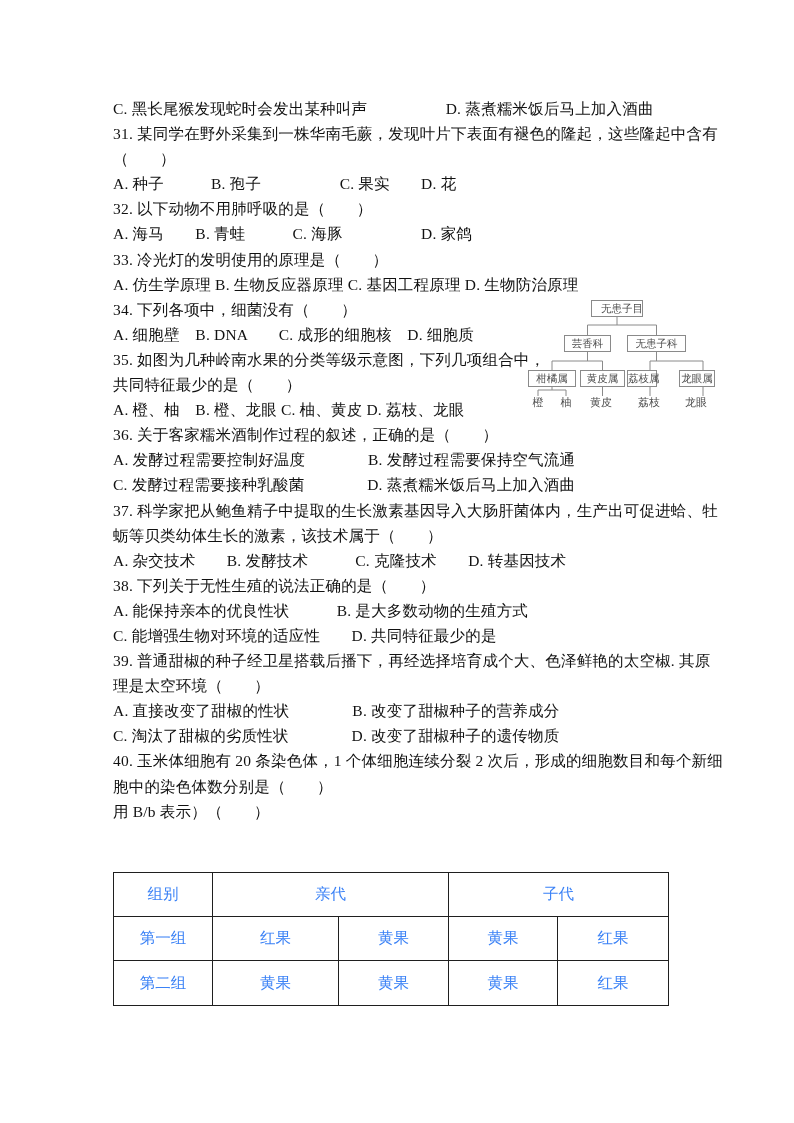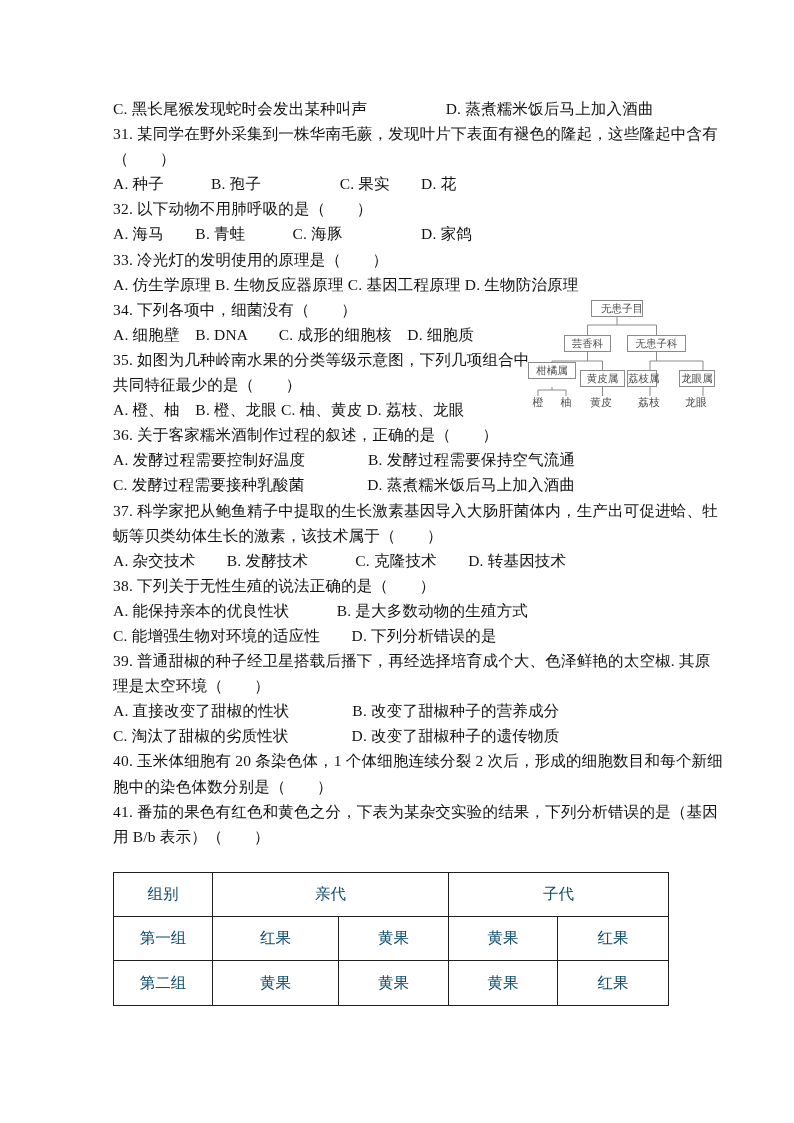--- a/index.html
+++ b/index.html
@@ -57,21 +57,21 @@
     position: absolute;
     left: 113px; top: 872px;
     border-collapse: collapse;
     table-layout: fixed;
   }
   .cross-table td {
     border: 1.6px solid #1f1f1f;
     text-align: center;
     vertical-align: middle;
     font-size: 15.5px;
-    color: #0c4a6e;
+    color: #3b82f6;
     padding: 0;
   }
 </style>
 </head>
 <body>
 
 <div class="page">
 
   <div class="content">
     <div class="line">C. 黑长尾猴发现蛇时会发出某种叫声　　　　　D. 蒸煮糯米饭后马上加入酒曲</div>
@@ -88,43 +88,42 @@
     <div class="line">共同特征最少的是（　　）</div>
     <div class="line">A. 橙、柚　B. 橙、龙眼 C. 柚、黄皮 D. 荔枝、龙眼</div>
     <div class="line">36. 关于客家糯米酒制作过程的叙述，正确的是（　　）</div>
     <div class="line">A. 发酵过程需要控制好温度　　　　B. 发酵过程需要保持空气流通</div>
     <div class="line">C. 发酵过程需要接种乳酸菌　　　　D. 蒸煮糯米饭后马上加入酒曲</div>
     <div class="line">37. 科学家把从鲍鱼精子中提取的生长激素基因导入大肠肝菌体内，生产出可促进蛤、牡</div>
     <div class="line">蛎等贝类幼体生长的激素，该技术属于（　　）</div>
     <div class="line">A. 杂交技术　　B. 发酵技术　　　C. 克隆技术　　D. 转基因技术</div>
     <div class="line">38. 下列关于无性生殖的说法正确的是（　　）</div>
     <div class="line">A. 能保持亲本的优良性状　　　B. 是大多数动物的生殖方式</div>
-    <div class="line">C. 能增强生物对环境的适应性　　D. 下列分析错误的是</div>
+    <div class="line">C. 能增强生物对环境的适应性　　D. 共同特征最少的是</div>
     <div class="line">39. 普通甜椒的种子经卫星搭载后播下，再经选择培育成个大、色泽鲜艳的太空椒. 其原</div>
     <div class="line">理是太空环境（　　）</div>
     <div class="line">A. 直接改变了甜椒的性状　　　　B. 改变了甜椒种子的营养成分</div>
     <div class="line">C. 淘汰了甜椒的劣质性状　　　　D. 改变了甜椒种子的遗传物质</div>
     <div class="line">40. 玉米体细胞有 20 条染色体，1 个体细胞连续分裂 2 次后，形成的细胞数目和每个新细</div>
     <div class="line">胞中的染色体数分别是（　　）</div>
-    <div class="line">41. 番茄的果色有红色和黄色之分，下表为某杂交实验的结果，下列分析错误的是（基因</div>
     <div class="line">用 B/b 表示）（　　）</div>
   </div>
 
   <div class="diagram">
     <svg class="dsvg" width="212" height="126" viewBox="0 0 212 126">
       <path d="M89 21 V29 M59.5 29 H128.5 M59.5 29 V39 M128.5 29 V39
                M59.5 56 V65 M24 65 H74.5 M24 65 V74 M74.5 65 V74
                M128.5 56 V65 M122 65 H175 M122 65 V74 M175 65 V74
                M24 91 V94 M10 94 H38 M10 94 V100 M38 94 V100
                M74.5 91 V100 M122 91 V100 M175 91 V100" stroke="#8a8a8a" stroke-width="1" fill="none"></path>
     </svg>
     <div class="dbox" style="left:63px; top:4px;  width:52px;padding-left:9px;">无患子目</div>
     <div class="dbox" style="left:36px; top:39px; width:47px;">芸香科</div>
     <div class="dbox" style="left:99px; top:39px; width:59px;">无患子科</div>
-    <div class="dbox" style="left:0px;  top:66px; width:48px;">柑橘属</div>
+    <div class="dbox" style="left:0px;  top:74px; width:48px;">柑橘属</div>
     <div class="dbox" style="left:52px; top:74px; width:45px;">黄皮属</div>
     <div class="dbox" style="left:99px; top:74px; width:30px;">荔枝属</div>
     <div class="dbox" style="left:151px;top:74px; width:36px;">龙眼属</div>
     <div class="dleaf" style="left:3px;   width:14px;">橙</div>
     <div class="dleaf" style="left:31px;  width:14px;">柚</div>
     <div class="dleaf" style="left:60px;  width:26px;">黄皮</div>
     <div class="dleaf" style="left:108px; width:26px;">荔枝</div>
     <div class="dleaf" style="left:155px; width:26px;">龙眼</div>
   </div>
 

